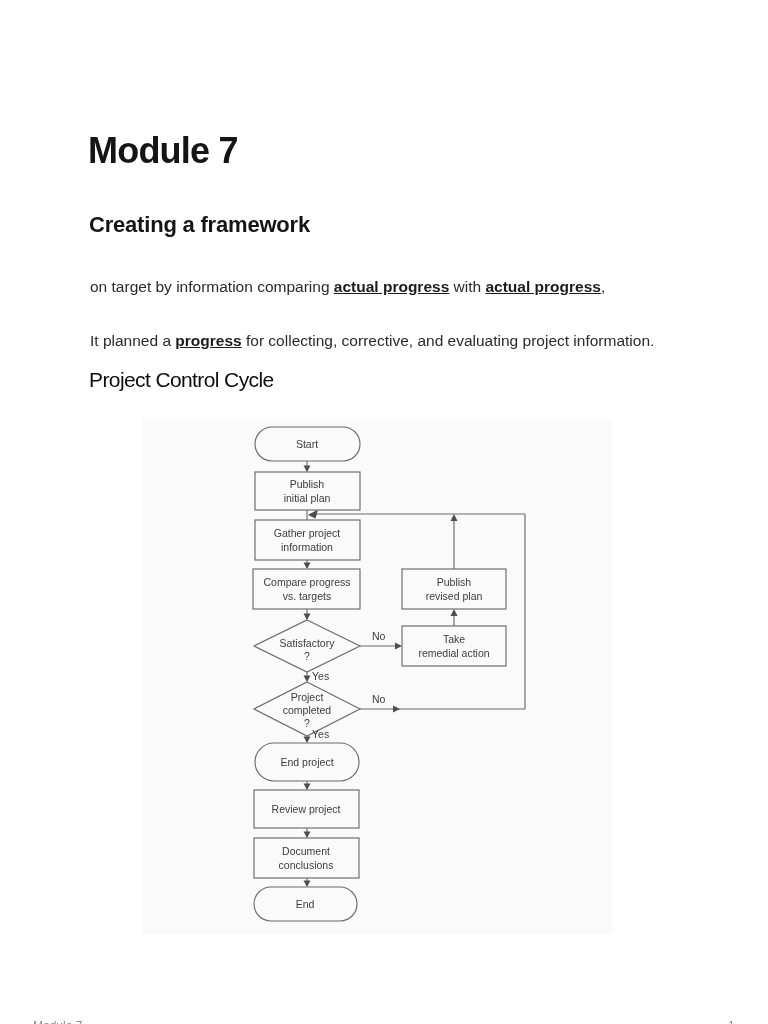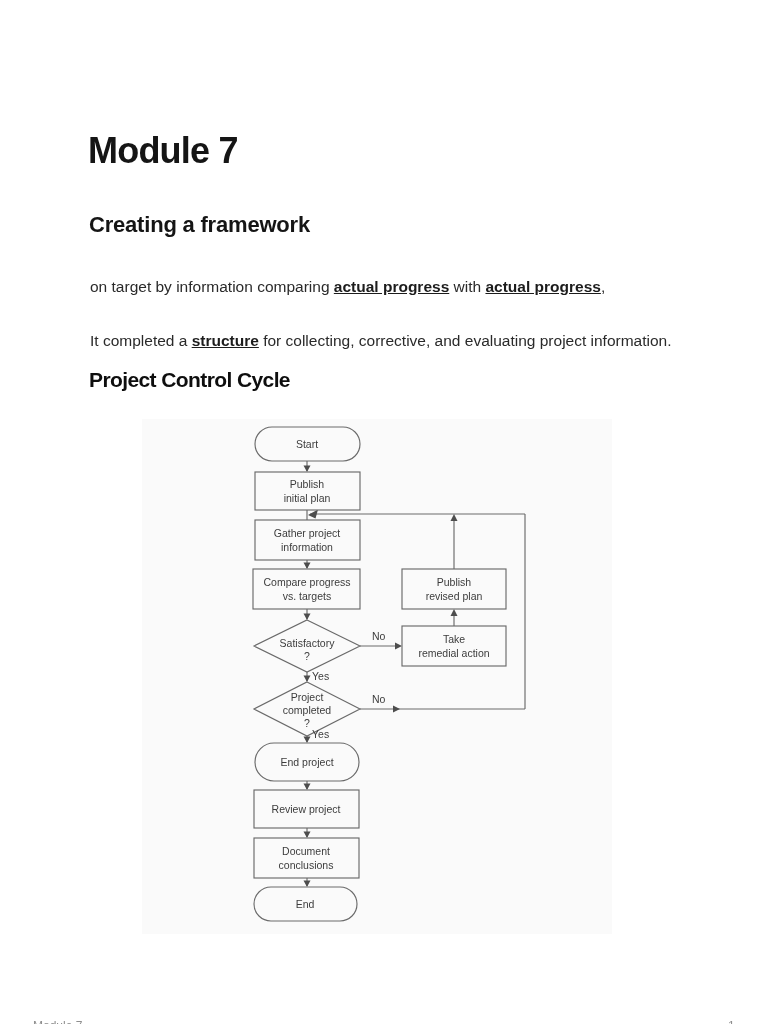--- a/index.html
+++ b/index.html
@@ -34,21 +34,21 @@
   .para{
     position:absolute;left:90px;width:610px;
     font-size:15.5px;line-height:23.8px;
     color:var(--text-primary);
   }
   .para b{font-weight:700;color:#1c1c1c;text-decoration:underline;}
   .para-1{top:205px;}
   .para-2{top:283px;}
   .subsection-heading{
     position:absolute;left:89px;top:322px;
-    font-size:21px;font-weight:700;letter-spacing:-0.6px;
+    font-size:21px;font-weight:400;letter-spacing:-0.6px;
     color:#0e0e0e;
   }
   .flowchart-panel{
     position:absolute;left:142px;top:373px;
     width:470px;height:515px;
     background:var(--chart-bg);
   }
   .flowchart-panel svg{display:block;width:470px;height:515px;}
   .fc-shape{fill:var(--chart-bg);stroke:var(--chart-line);stroke-width:1.15;}
   .fc-line{stroke:var(--chart-line);stroke-width:1.15;fill:none;}
@@ -75,21 +75,21 @@
 <body>
 
 <div class="page">
 
   <div class="doc-title">Module 7</div>
 
   <div class="section-heading">Creating a framework</div>
 
   <p class="para para-1"><br><span>on target by information comparing </span><b>actual progress</b><span> with </span><b>actual progress</b><span>,</span><br></p>
 
-  <p class="para para-2"><span>It completed a </span><b>structure</b><span> for collecting, corrective, and evaluating project information.</span></p>
+  <p class="para para-2"><span>It planned a </span><b>progress</b><span> for collecting, corrective, and evaluating project information.</span></p>
 
   <div class="subsection-heading">Project Control Cycle</div>
 
   <div class="flowchart-panel">
     <svg viewBox="0 0 470 515">
 
       <line class="fc-line" x1="165" y1="42" x2="165" y2="52"></line>
       <polygon class="fc-arrow" points="165,53 161.5,46.5 168.5,46.5"></polygon>
 
       <line class="fc-line" x1="165" y1="91" x2="165" y2="101"></line>

